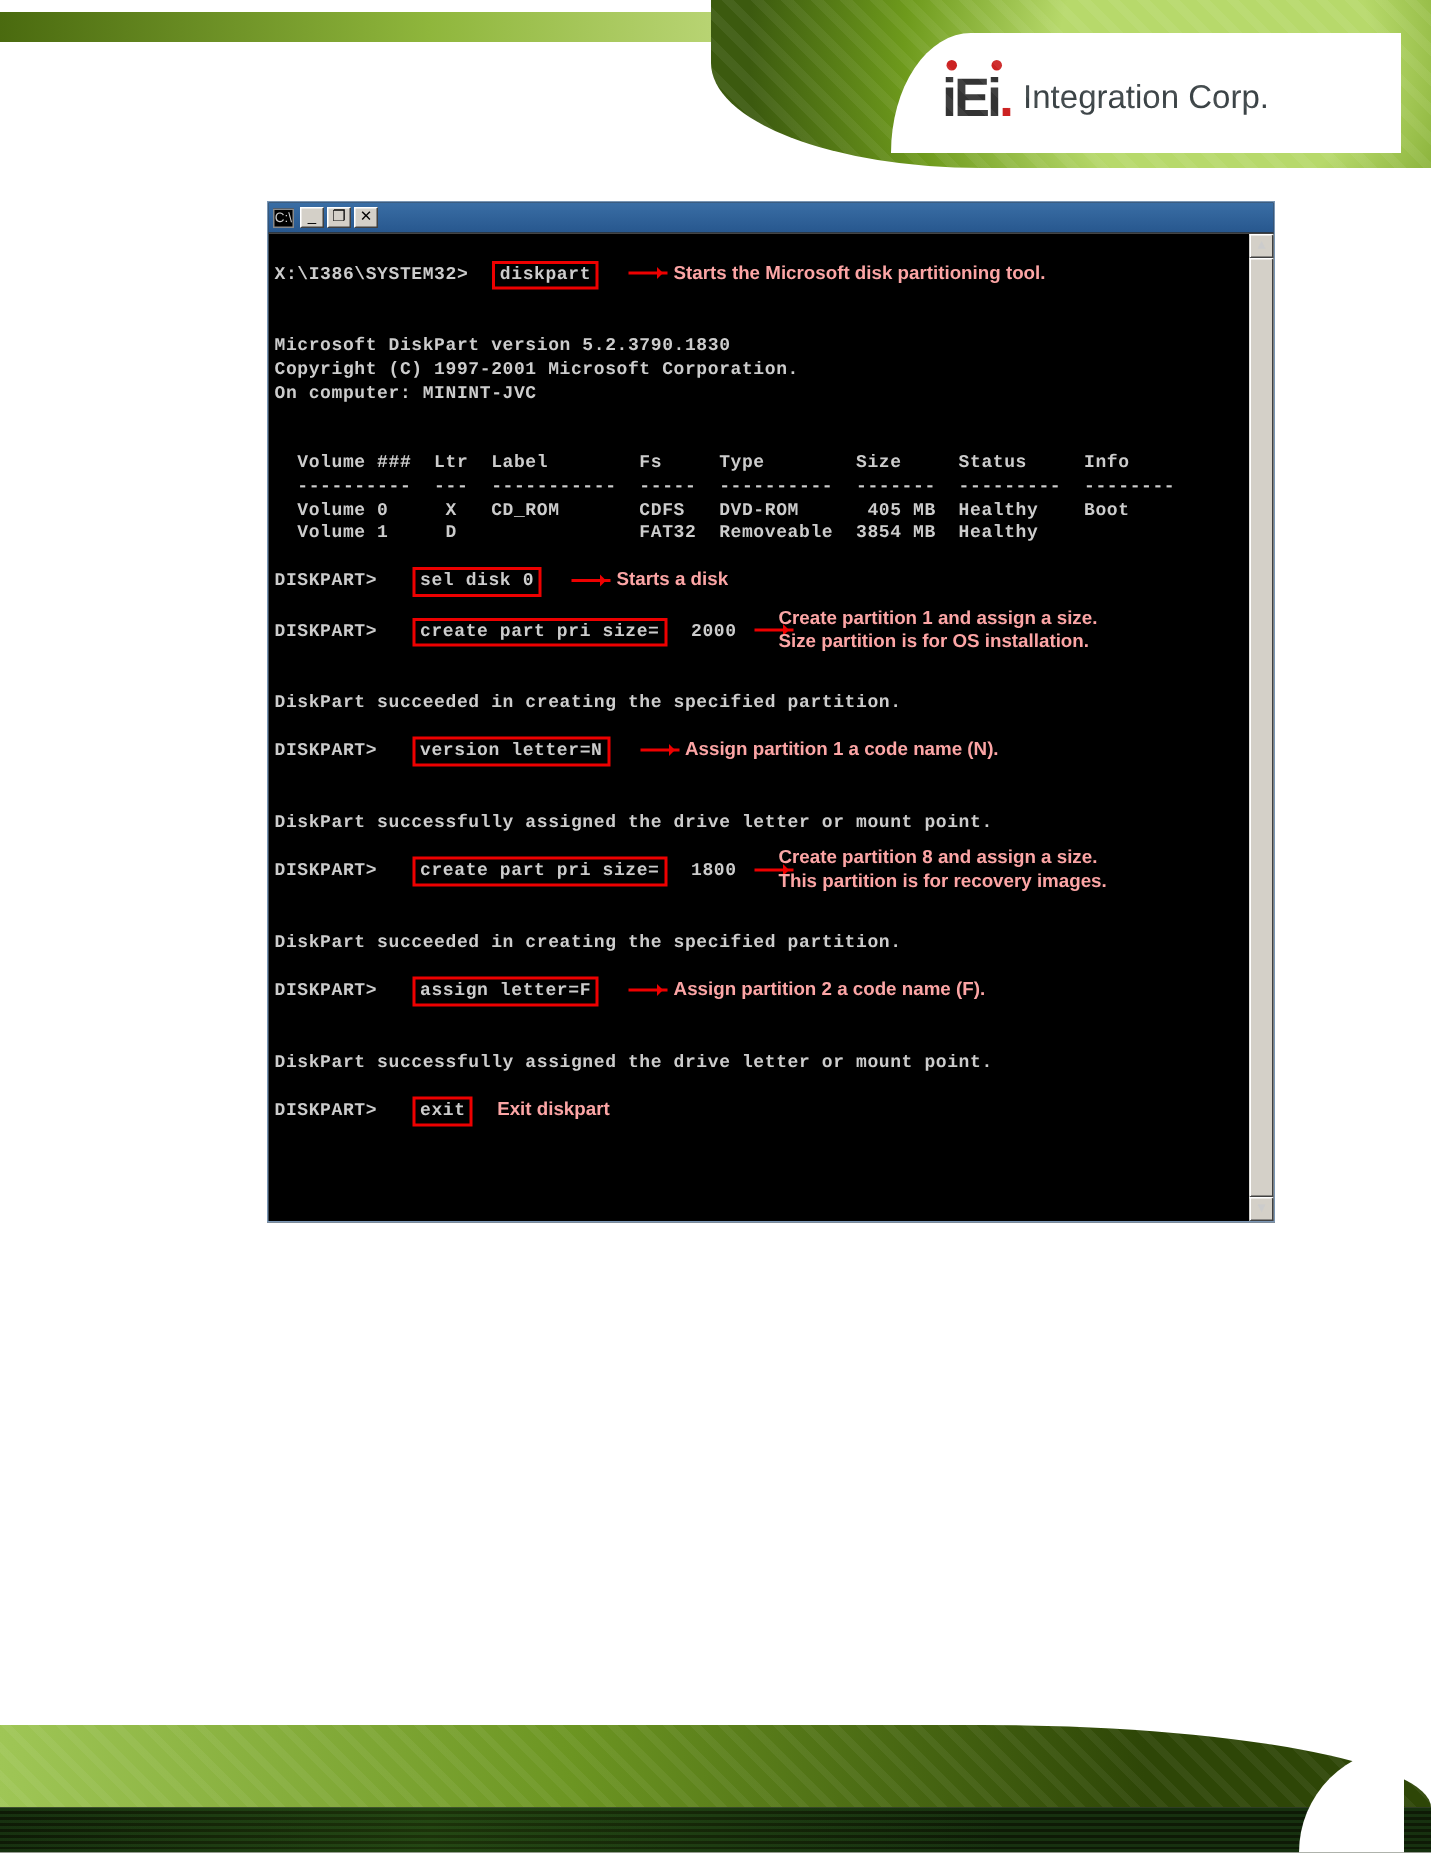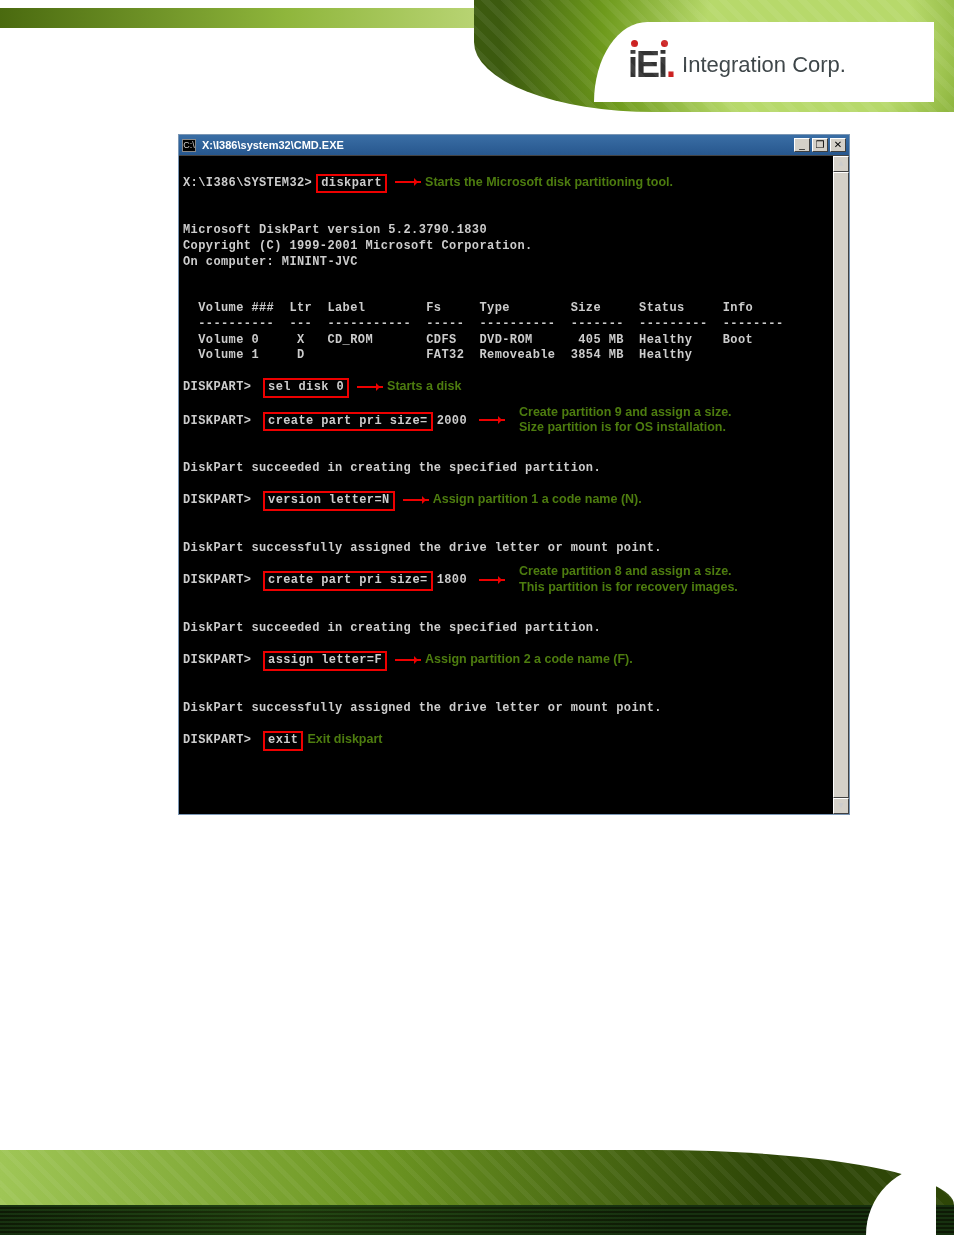--- a/index.html
+++ b/index.html
@@ -106,22 +106,22 @@
   }
   .strack{flex:1; background:#d4d0c8; position:relative;}
   .sthumb{position:absolute; left:0; right:0; bottom:0; height:100%;
     background:#d4d0c8; border:1px solid #404040;
     border-top-color:#fff; border-left-color:#fff;}
   .cmd-content{
     position:absolute; top:0; left:0; right:16px; bottom:0;
     padding:3px 4px 2px 4px;
     white-space:pre; line-height:15.6px; letter-spacing:0.4px;
   }
-  .box{ border:2px solid #e00; padding:0 3px; margin:-1px 4px; display:inline-block; background:#000;}
-  .ann{ color:#4d7c0f; font-family: Arial, sans-serif; font-weight:bold; font-size:12.5px; white-space:normal; letter-spacing:0;}
+  .box{ border:2px solid #e00; padding:0 3px; margin:-1px 16px; display:inline-block; background:#000;}
+  .ann{ color:#fca5a5; font-family: Arial, sans-serif; font-weight:bold; font-size:12.5px; white-space:normal; letter-spacing:0;}
   .arrow{
     display:inline-block; position:relative; height:2px; background:#e00;
     vertical-align:middle; margin:0 4px;
   }
   .arrow::after{
     content:""; position:absolute; right:-1px; top:-3px;
     border:4px solid transparent; border-left-color:#e00;
   }
   .line{display:block; position:relative;}
   .overlay-ann{position:absolute; white-space:nowrap;}
@@ -145,21 +145,20 @@
   <div class="footer-swoosh"></div>
   <div class="footer-bar"></div>
   <div class="footer-pagecut"></div>
 </div>
 
 <div class="cmd-window">
   <div class="titlebar">
     <div class="icon-box">
         <span>C:\</span>
       </div>
-    <div class="title">X:\I386\system32\CMD.EXE</div>
     <div class="winbtns">
       <div class="winbtn">
           <span>_</span>
         </div>
       <div class="winbtn">
           <span>❐</span>
         </div>
       <div class="winbtn">
           <span>✕</span>
         </div>
@@ -175,30 +174,30 @@
         </div>
       <div class="sbtn">
           <span>▼</span>
         </div>
     </div>
 
     <div class="cmd-content">
 <span class="line"><span>X:\I386\SYSTEM32&gt;</span><span class="box">diskpart</span><span class="arrow" style="width:26px;"></span><span class="ann">Starts the Microsoft disk partitioning tool.</span></span>
 <span class="line">
 <span>Microsoft DiskPart version 5.2.3790.1830</span>
-<span>Copyright (C) 1999-2001 Microsoft Corporation.</span>
+<span>Copyright (C) 1997-2001 Microsoft Corporation.</span>
 <span>On computer: MININT-JVC</span>
 </span>
 <span class="line">
 <span>  Volume ###  Ltr  Label        Fs     Type        Size     Status     Info</span>
 <span>  ----------  ---  -----------  -----  ----------  -------  ---------  --------</span>
 <span>  Volume 0     X   CD_ROM       CDFS   DVD-ROM      405 MB  Healthy    Boot</span>
 <span>  Volume 1     D                FAT32  Removeable  3854 MB  Healthy</span></span>
 <span class="line"><span>DISKPART&gt;</span> <span class="box">sel disk 0</span><span class="arrow" style="width:26px;"></span><span class="ann">Starts a disk</span></span>
-<span class="line"><span>DISKPART&gt;</span> <span class="box">create part pri size=</span>2000 <span class="arrow" style="width:26px;"></span><span class="overlay-ann ann" style="left:336px; top:-8px;"><span>Create partition 9 and assign a size.</span><br><span>Size partition is for OS installation.</span></span></span>
+<span class="line"><span>DISKPART&gt;</span> <span class="box">create part pri size=</span>2000 <span class="arrow" style="width:26px;"></span><span class="overlay-ann ann" style="left:336px; top:-8px;"><span>Create partition 1 and assign a size.</span><br><span>Size partition is for OS installation.</span></span></span>
 <span class="line">
 <span>DiskPart succeeded in creating the specified partition.</span>
 </span>
 <span class="line"><span>DISKPART&gt;</span> <span class="box">version letter=N</span><span class="arrow" style="width:26px;"></span><span class="ann">Assign partition 1 a code name (N).</span></span>
 <span class="line">
 <span>DiskPart successfully assigned the drive letter or mount point.</span>
 </span>
 <span class="line"><span>DISKPART&gt;</span> <span class="box">create part pri size=</span>1800 <span class="arrow" style="width:26px;"></span><span class="overlay-ann ann" style="left:336px; top:-8px;"><span>Create partition 8 and assign a size.</span><br><span>This partition is for recovery images.</span></span></span>
 <span class="line">
 <span>DiskPart succeeded in creating the specified partition.</span>

